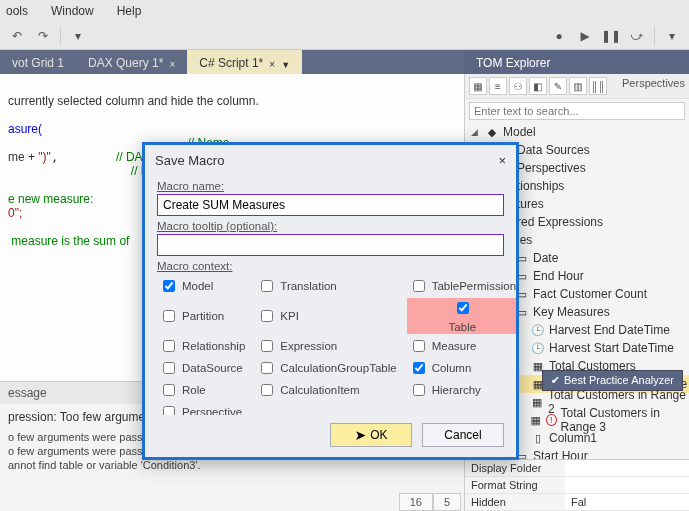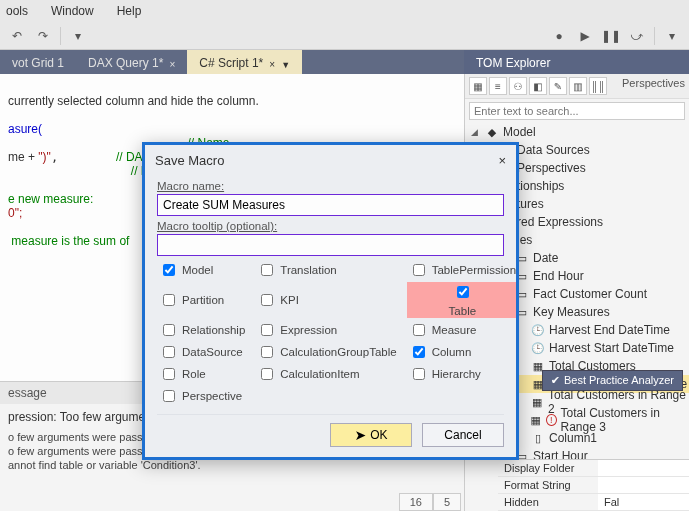--- a/index.html
+++ b/index.html
@@ -27,21 +27,21 @@
   .tree .node { display:flex; align-items:center; height:18px; padding-left:6px; gap:4px; }
   .tree .arrow { width:10px; font-size:9px; color:#666; }
   .tree .ic { width:14px; text-align:center; font-size:11px; }
   .tree .ind1 { padding-left:20px; }
   .tree .ind2 { padding-left:36px; }
   .tree .ind3 { padding-left:52px; }
   .tree .sel { background:#f9e7a0; }
   .tree .red { color:#c62828; border:1px solid #c62828; border-radius:50%; width:12px; height:12px; line-height:10px; font-size:9px; display:inline-block; text-align:center; }
   .bpa-btn { position:absolute; right:6px; top:370px; background:#5a6583; color:#fff; font-size:11px; padding:3px 8px; border:1px solid #445; z-index:150; display:flex; gap:4px; }
   .props { border-top:1px solid #ccc; font-size:11px; }
-  .props .row { display:flex; border-bottom:1px solid #e5e5e5;margin-left:33px; }
+  .props .row { display:flex; border-bottom:1px solid #e5e5e5; }
   .props .row .k { width:100px; padding:2px 6px; background:#f4f4f4; }
   .props .row .v { flex:1; padding:2px 6px; background:#fff; }
   .msgpane { position:absolute; left:0; bottom:0; height:130px; width:464px; background:#f4f4f4; border-top:1px solid #ccc; font-size:12px; }
   .msgpane .title { background:#e8e8e8; padding:4px 8px; color:#555; }
   .msgpane .err { padding:6px 8px; color:#333; }
   .msgpane .list { font-size:11px; color:#444; padding:0 4px; }
   .msgpane .list div { padding:1px 4px; }
   .numcell { position:absolute; bottom:0; display:flex; font-size:11px; color:#555; right:228px; }
   .numcell span { border:1px solid #ccc; padding:2px 10px; background:#f8f8f8;}
   
@@ -273,20 +273,21 @@
 <div class="overlay">
   <div class="dlg-title">
     <span>Save Macro</span>
     <span style="cursor:pointer">×</span>
   </div>
   <div class="dlg-body">
     <label class="top">Macro name:</label>
     <input class="txt" type="text" value="Create SUM Measures" style="">
     <label class="top">Macro tooltip (optional):</label>
     <input class="txt" type="text" value="" style="">
+    <label class="top">Macro context:</label>
     <div class="ctx-grid" id="ctxgrid">
         <label>
           <input type="checkbox" checked="" style="">
           <span>Model</span>
         </label>
         <label>
           <input type="checkbox" style="">
           <span>Translation</span>
         </label>
         <label>

